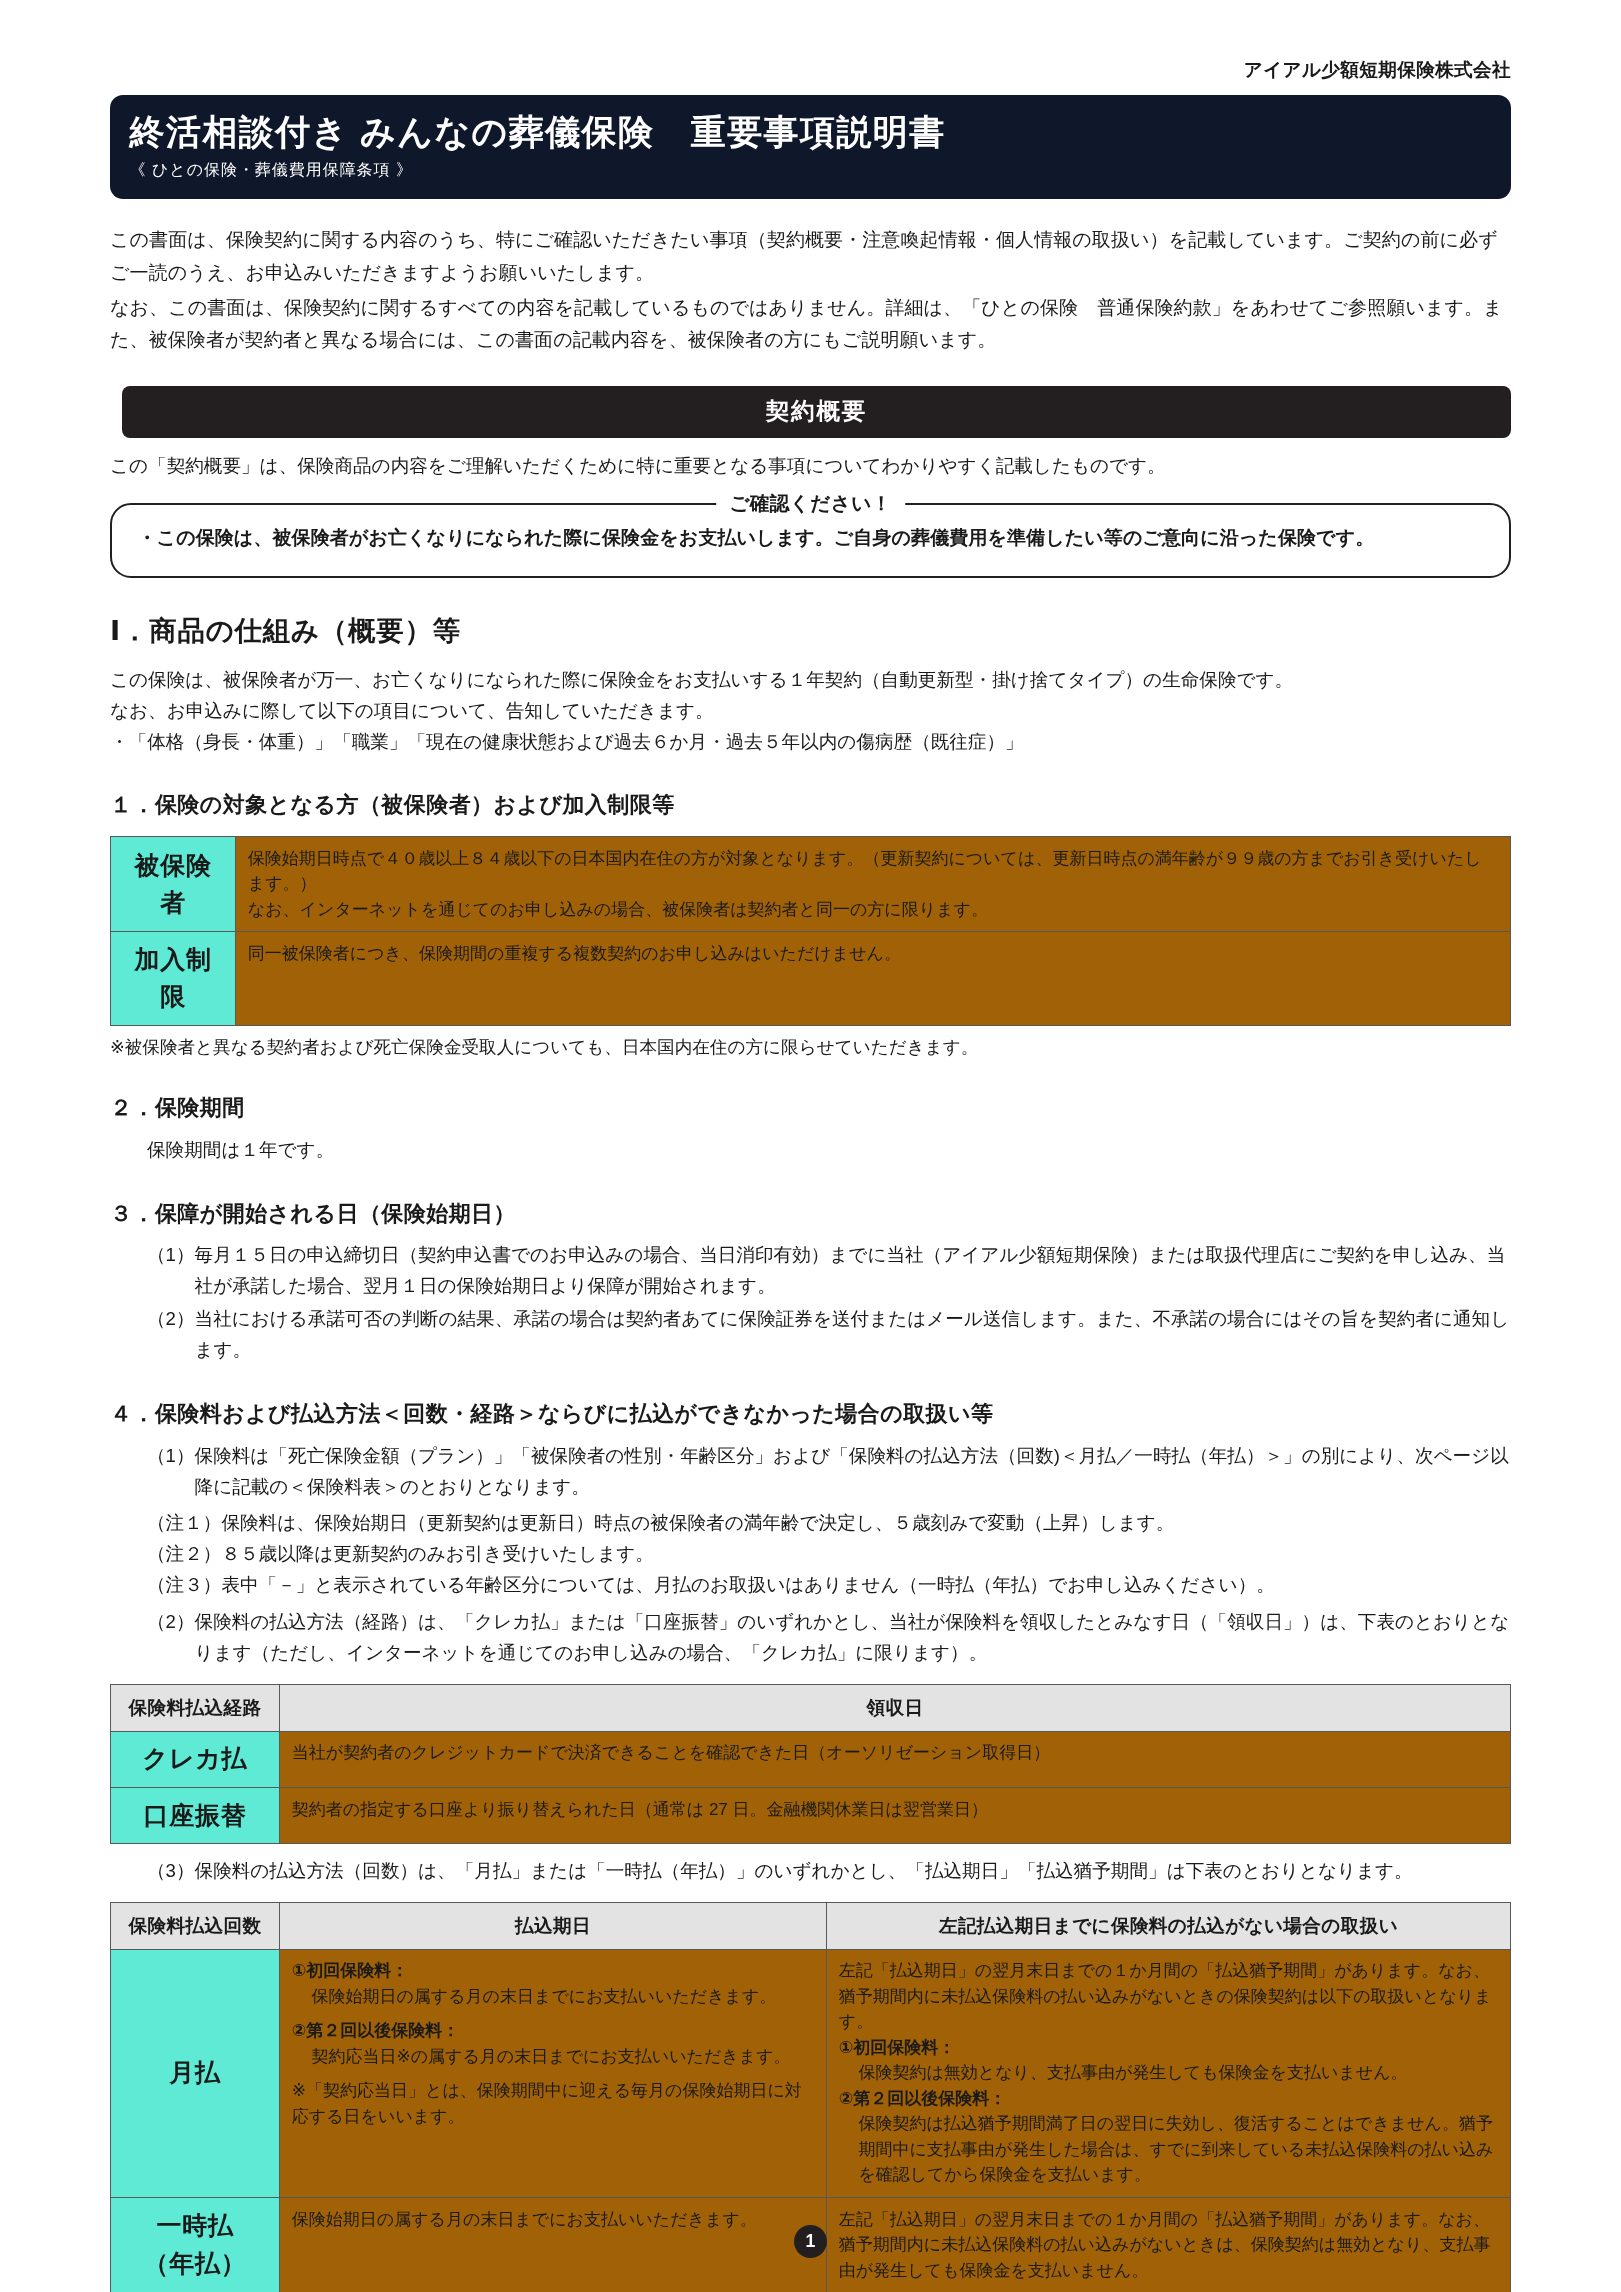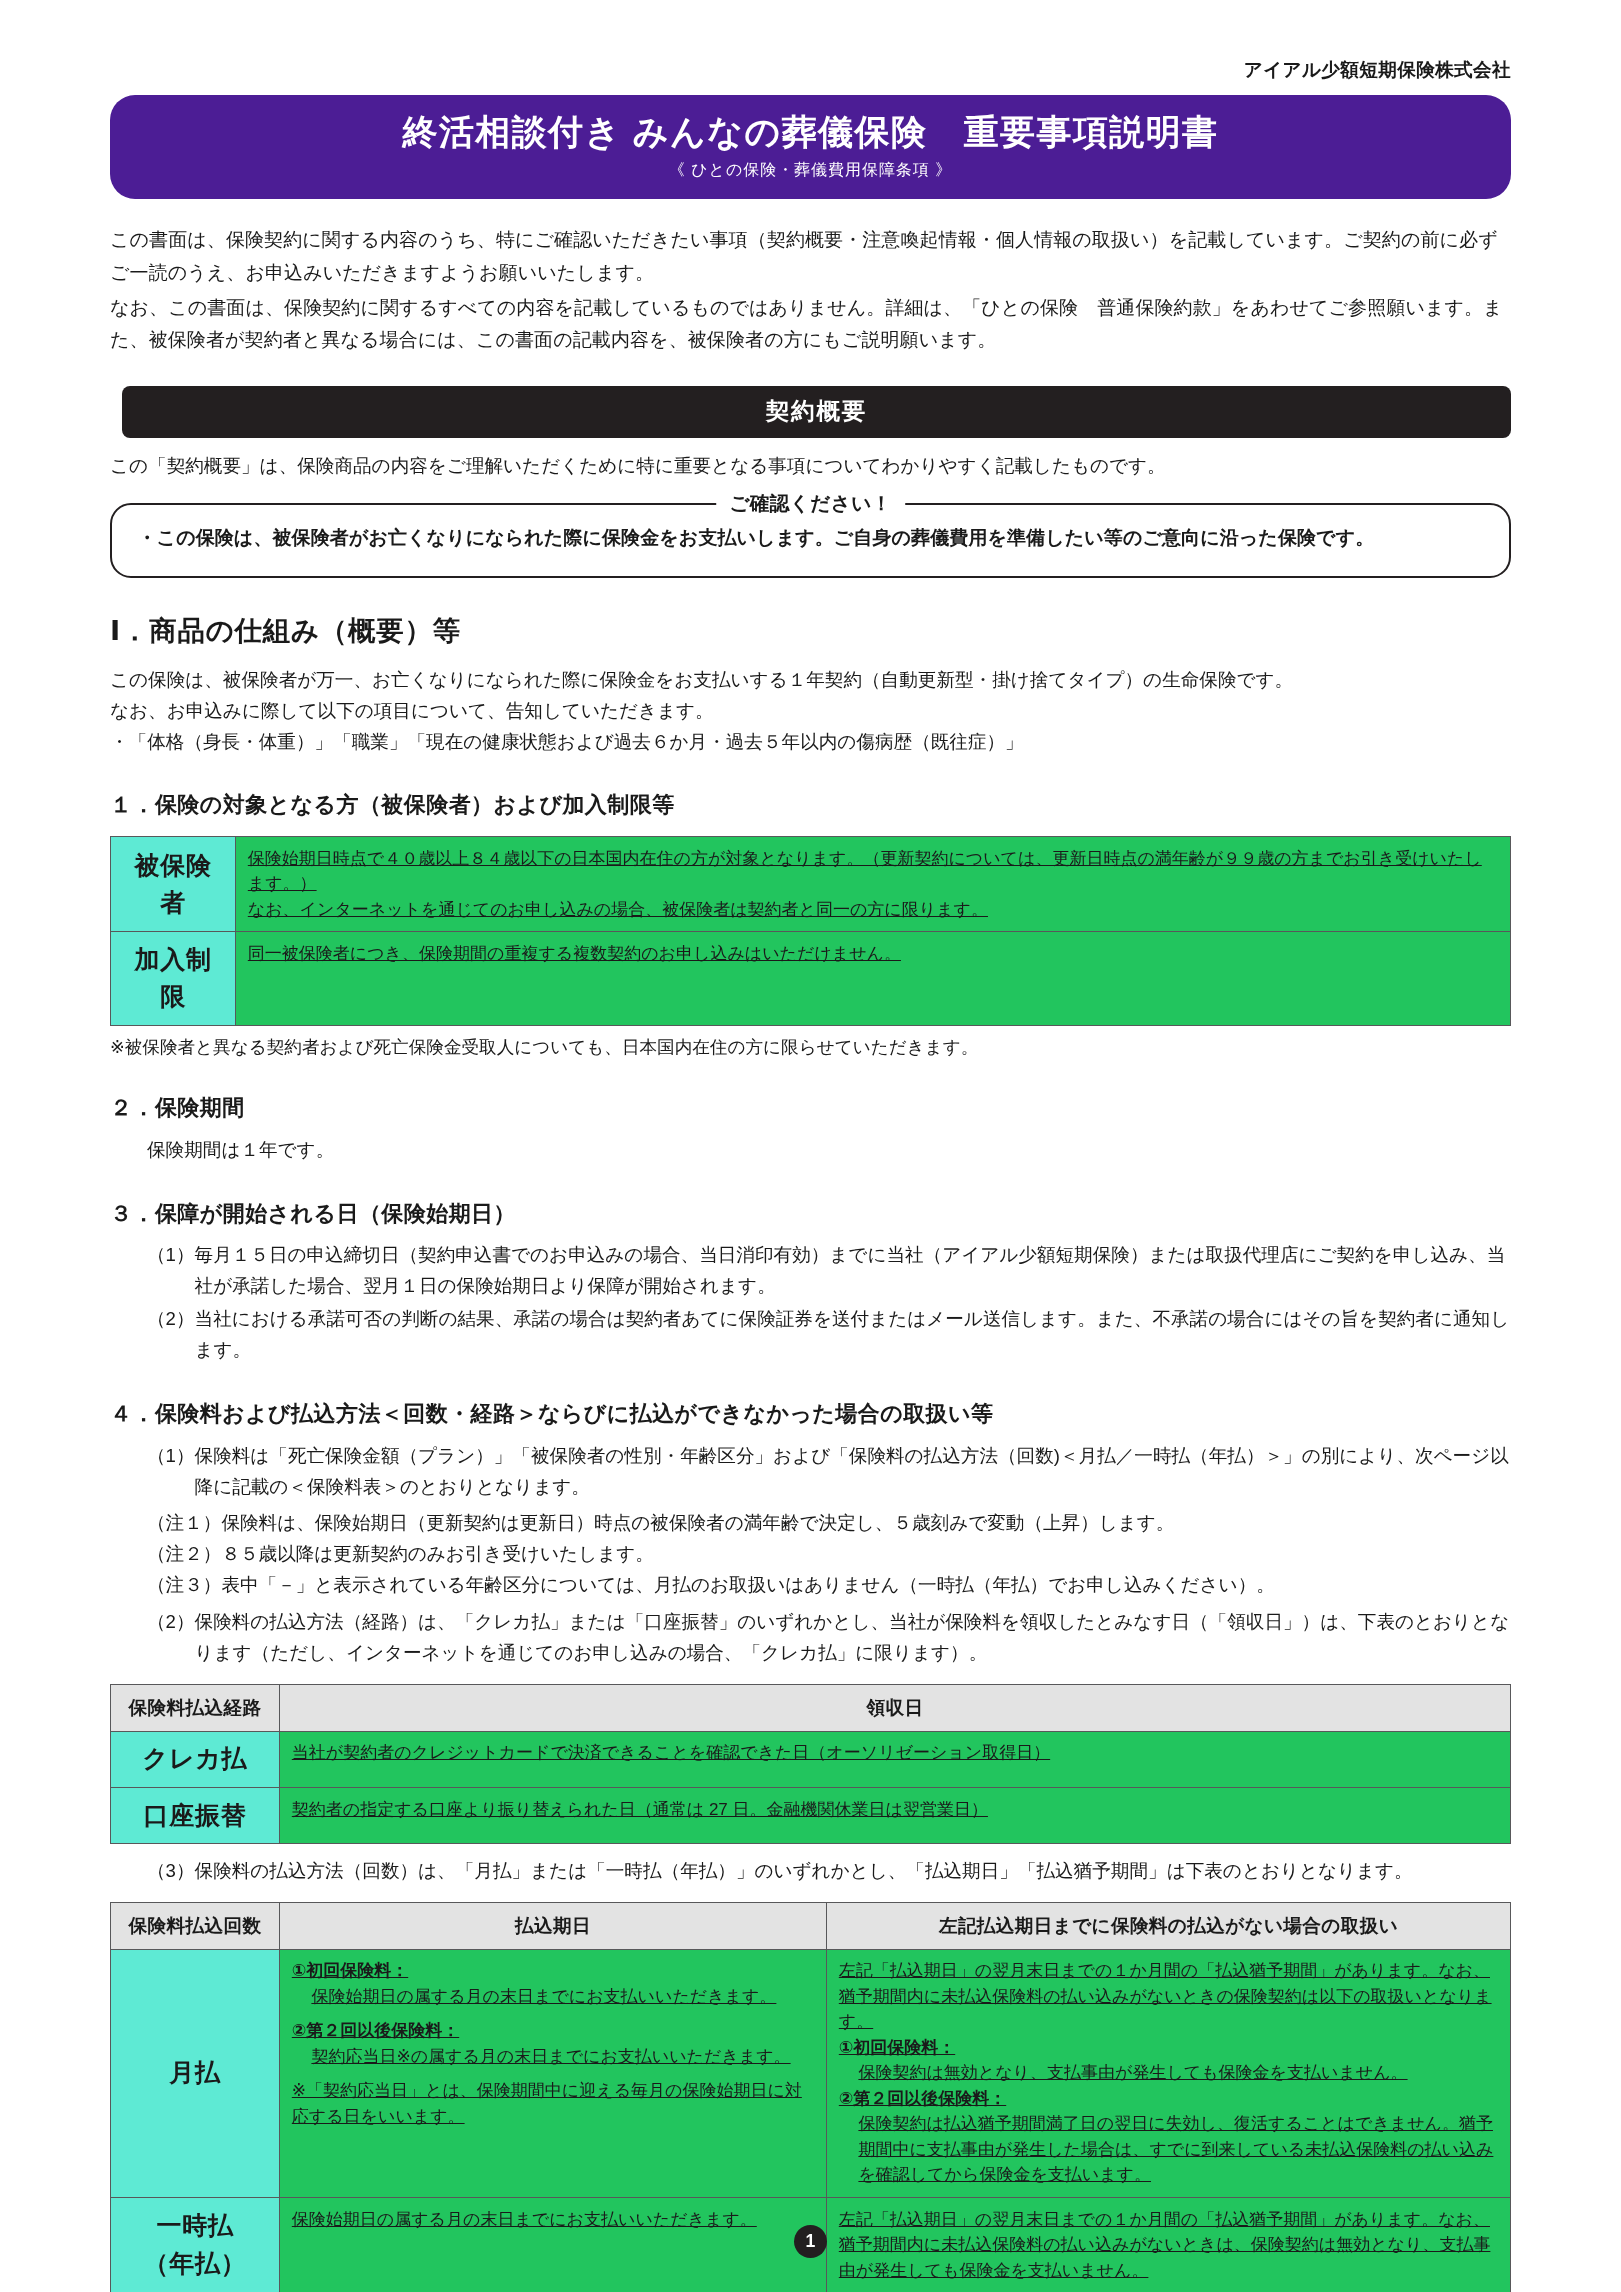--- a/index.html
+++ b/index.html
@@ -24,25 +24,24 @@
   
   .company-line {
     text-align: right;
     font-size: 18.6px;
     font-weight: 700;
     letter-spacing: .02em;
     margin-bottom: 11.8px;
     color: #1a1a1a;
   }
   .title-banner {
-    background: #4c1d95;
-    border-radius: 25px;
+    background: #0f172a;
+    border-radius: 13px;
     color: #ffffff;
     padding: 15.7px 19.6px 17.6px 19.6px;
-    text-align: center;
   }
   .title-banner .t1 {
     font-size: 35px;
     font-weight: 700;
     letter-spacing: .04em;
     line-height: 1.25;
   }
   .title-banner .t2 {
     font-size: 16px;
     font-weight: 500;
@@ -165,21 +164,21 @@
     font-size: 18.6px;
     letter-spacing: .02em;
   }
   table.doc th.rowlabel {
     background: #5eead4;
     text-align: center;
     font-weight: 700;
     font-size: 25px;
     letter-spacing: .03em;
   }
-  table.doc td.body { background:#22c55e; vertical-align: top; text-decoration: underline; }
+  table.doc td.body { background:#a16207; vertical-align: top; }
   .tbl-note {
     margin-top: 7.8px;
     font-size: 17.6px;
     line-height: 1.5;
   }
 
   .sub-b { font-weight: 700; }
   .ind { padding-left: 19.6px; display:block; }
   .blk { display:block; }
   .sp-t { margin-top: 8.8px; }

